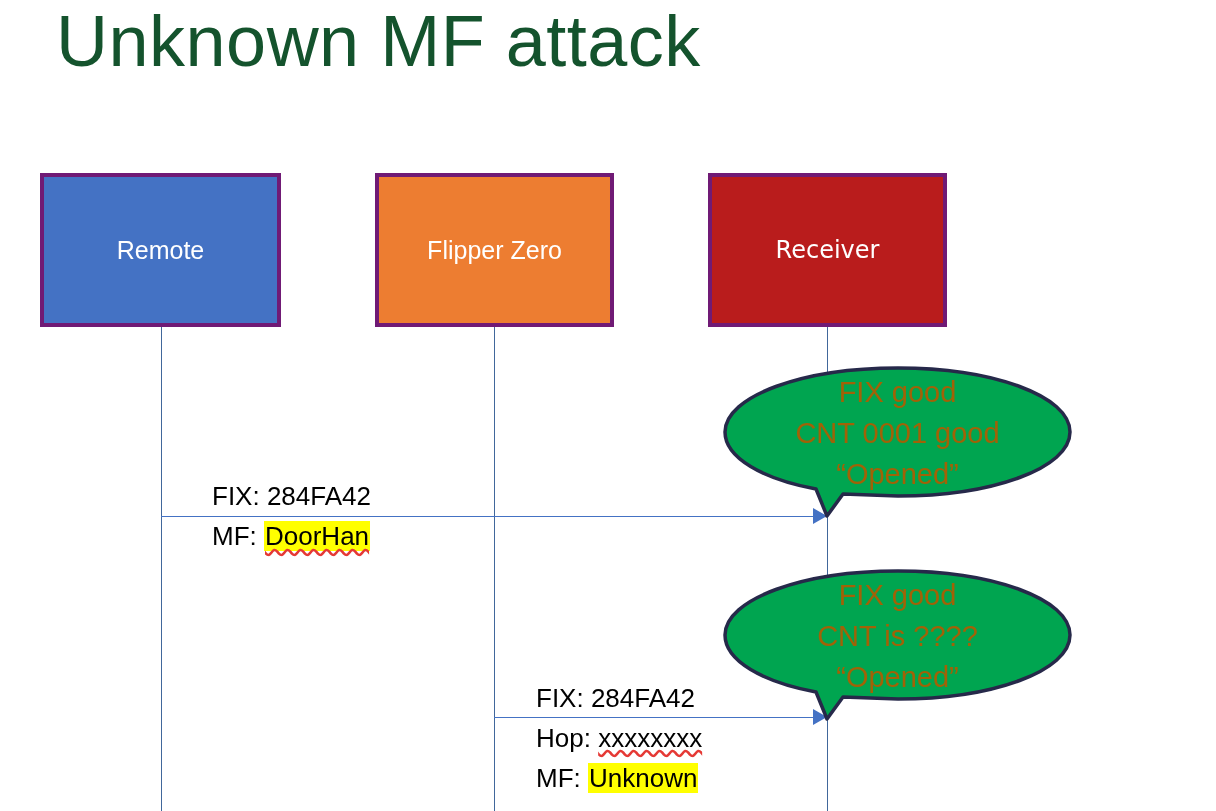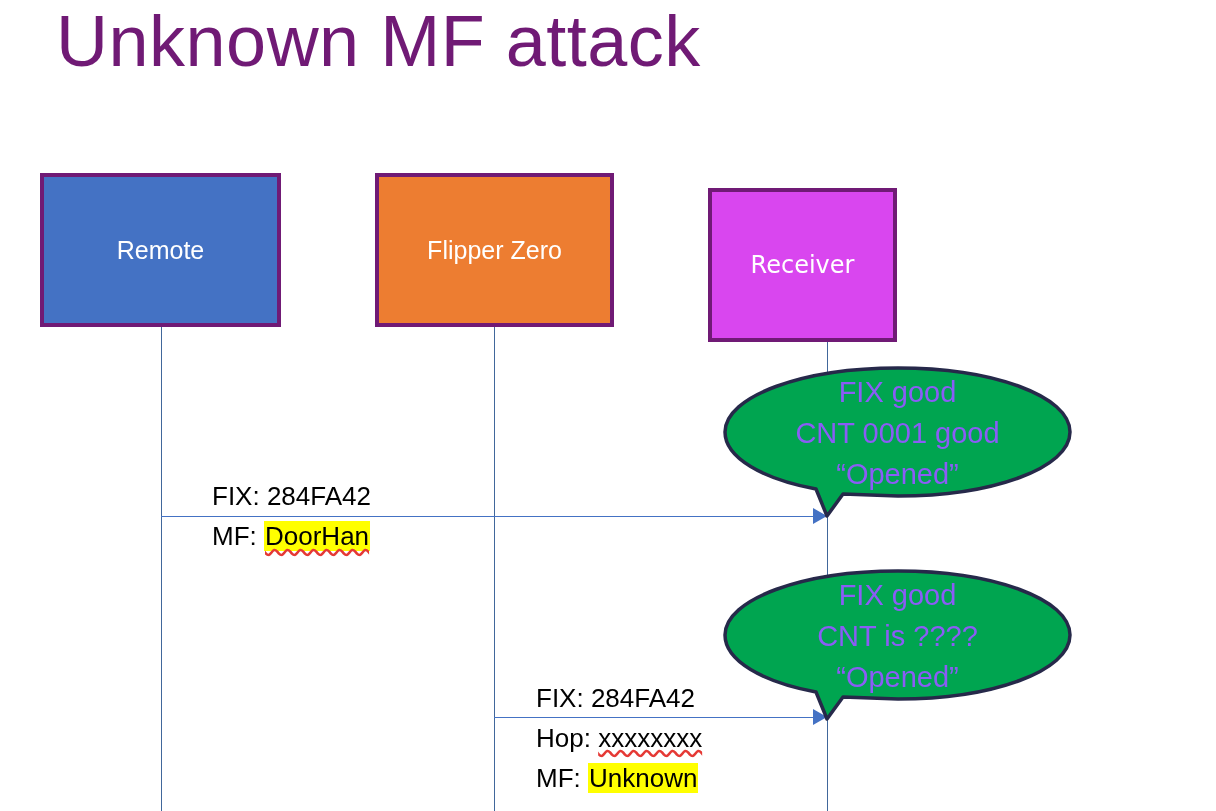--- a/index.html
+++ b/index.html
@@ -25,21 +25,21 @@
   }
 
   
   #slide-title {
     position: absolute;
     left: 56px;
     top: 4px;
     font-size: 72px;
     line-height: 1.05;
     font-weight: 300;
-    color: #701a75;
+    color: #14532d;
     letter-spacing: 0.5px;
     white-space: nowrap;
   }
 
   
   .lifeline {
     position: absolute;
     width: 1px;
     background: #41679B;
     top: 327px;
@@ -55,21 +55,21 @@
     box-sizing: border-box;
     display: flex;
     align-items: center;
     justify-content: center;
     color: #ffffff;
     font-size: 25px;
     font-weight: 400;
   }
   #actor-remote   { left: 40px;  width: 241px; background: #4472C4; }
   #actor-flipper  { left: 375px; width: 239px; background: #ED7D31; }
-  #actor-receiver { left: 708px; width: 189px; background: #d946ef; margin-top: 15px; }
+  #actor-receiver { left: 708px; width: 239px; background: #b91c1c; }
   #actor-receiver .actor-label { font-family: "DejaVu Sans", sans-serif; font-size: 24px; }
 
   
   .msg-line {
     position: absolute;
     height: 1px;
     background: #4472C4;
   }
   .msg-arrowhead {
     position: absolute;
@@ -118,21 +118,21 @@
   .bubble-svg {
     position: absolute;
     left: 0; top: 0;
     overflow: visible;
   }
   .bubble-text {
     position: absolute;
     left: 0;
     width: 100%;
     text-align: center;
-    color: #8b5cf6;
+    color: #a16207;
     font-size: 29px;
     line-height: 41px;
     pointer-events: none;
   }
   #bubble1 { left: 723px; top: 366px; width: 349px; height: 152px; }
   #bubble1 .bubble-text { top: 6px; }
   #bubble2 { left: 723px; top: 569px; width: 349px; height: 152px; }
   #bubble2 .bubble-text { top: 6px; }
 </style>
 </head>

